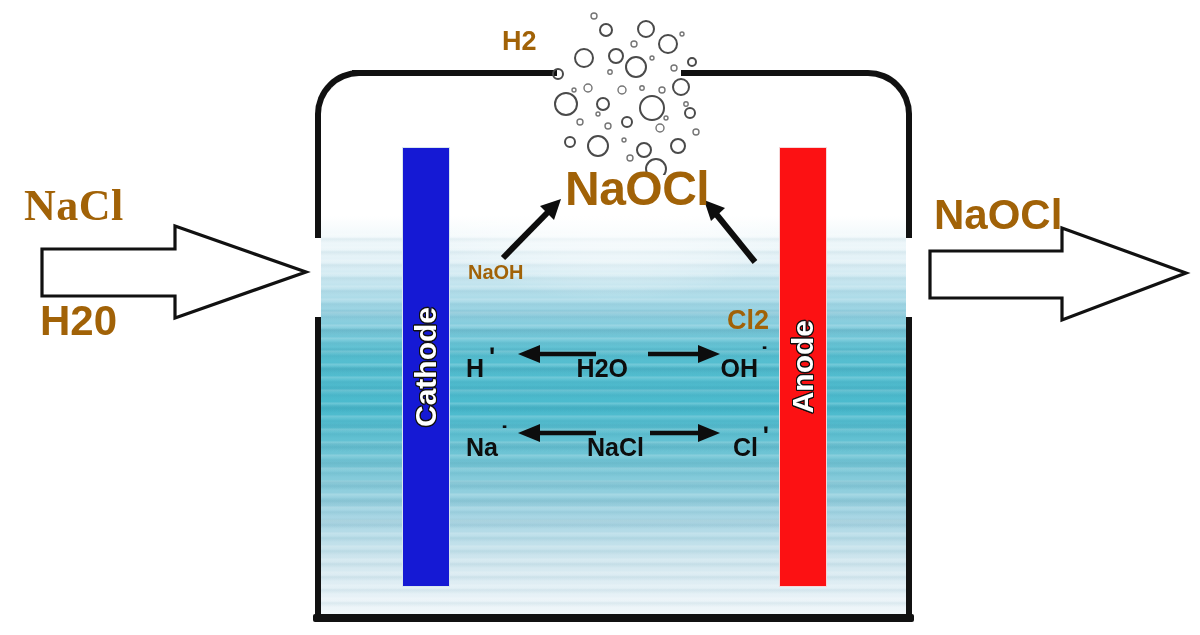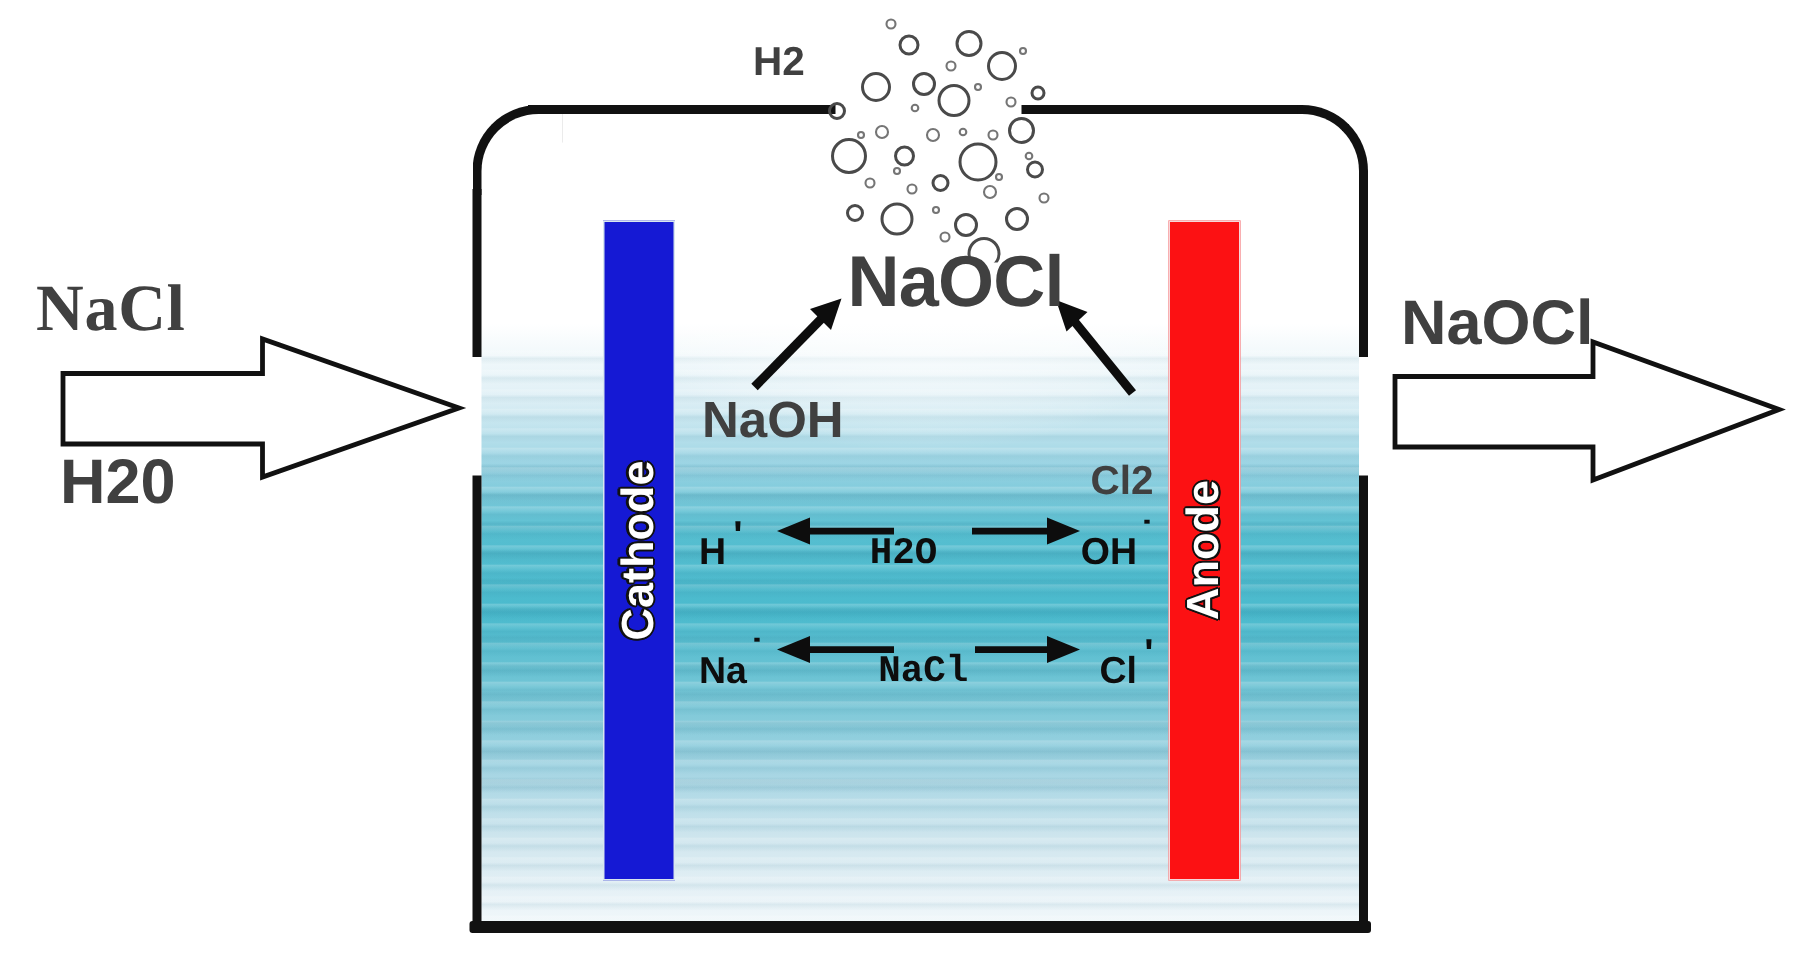--- a/index.html
+++ b/index.html
@@ -187,35 +187,35 @@
     width: 180px;
     height: 175px;
     pointer-events: none;
   }
 
   
   .lbl {
     position: absolute;
     font-family: "Liberation Sans", sans-serif;
     font-weight: bold;
-    color: #404040;
+    color: #a16207;
     white-space: nowrap;
   }
   #label-h2 {
     left: 502px; top: 26px;
     font-size: 27px;
   }
   #label-naocl-center {
     left: 565px; top: 161px;
     font-size: 48px;
     letter-spacing: -0.5px;
   }
   #label-naoh {
     left: 468px; top: 261px;
-    font-size: 34px;
+    font-size: 20px;
   }
   #label-cl2 {
     left: 727px; top: 261px;
     font-size: 27px;
     margin-top: 44px;
   }
 
   
   #label-nacl-in {
     left: 24px; top: 180px;
@@ -251,21 +251,21 @@
   #rxn-salt  { left: 466px; top: 419px; width: 292px; justify-content: space-between; }
   .ion { position: relative; display: inline-block; }
   .chg {
     position: absolute;
     top: -11px;
     right: -11px;
     font-size: 26px;
     line-height: 1;
     font-weight: bold;
   }
-  .rxn-mid { padding: 14px 2px; font-family: Liberation Mono, monospace; }
+  .rxn-mid { padding: 14px 2px; }
 
   
   .svg-layer {
     position: absolute;
     left: 0; top: 0;
     width: 1200px; height: 635px;
     pointer-events: none;
   }
 </style>
 </head>

